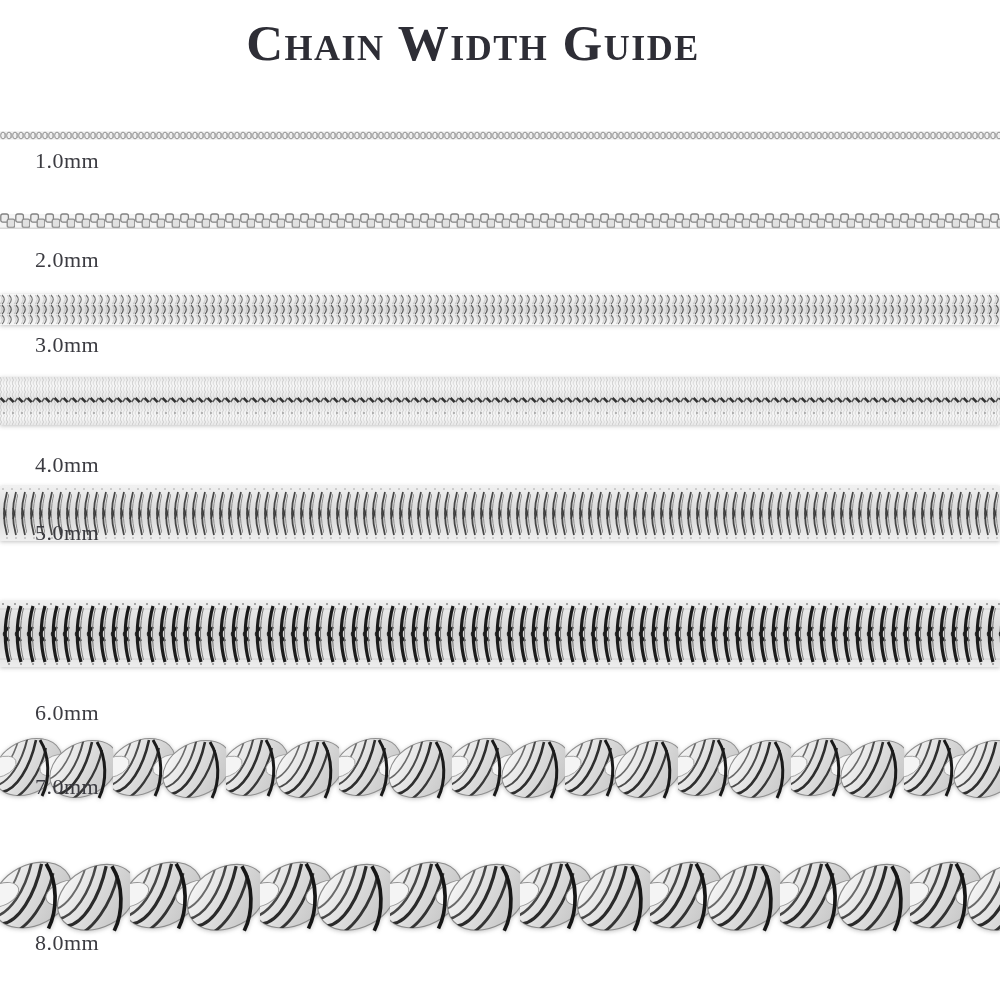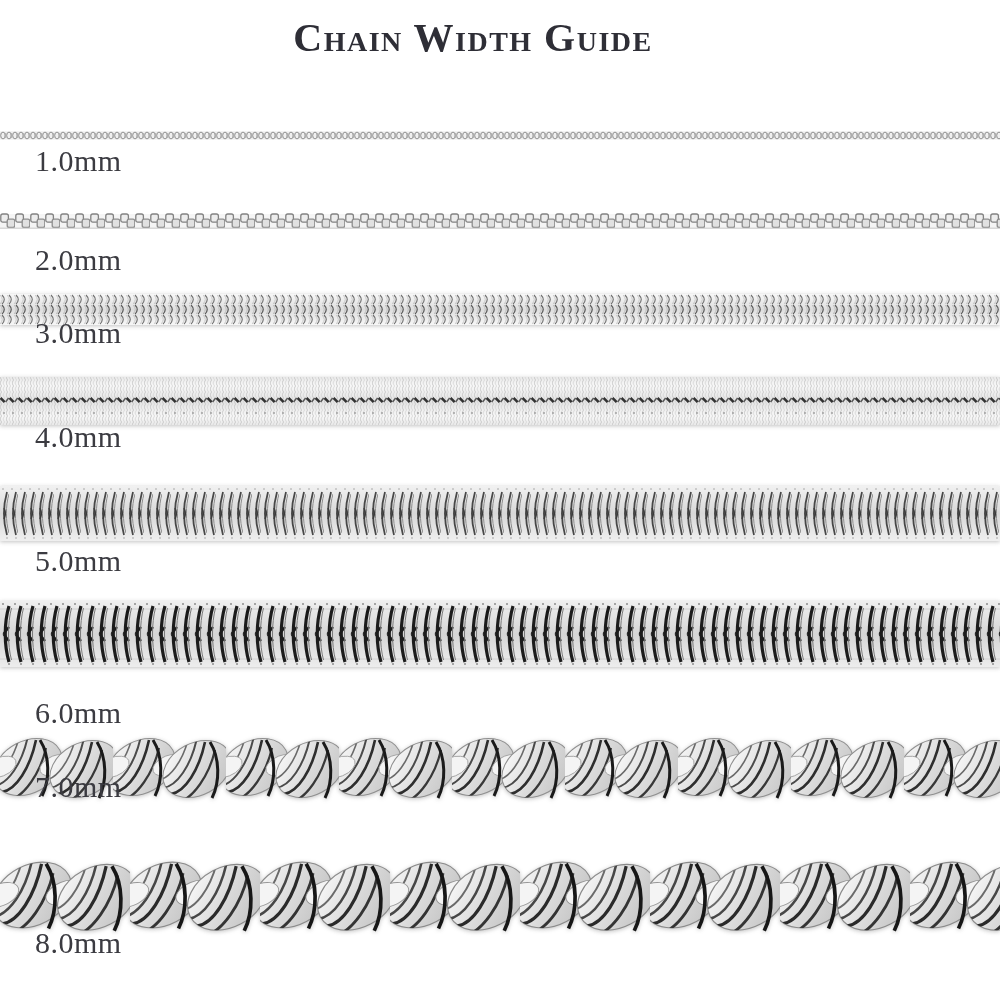--- a/index.html
+++ b/index.html
@@ -4,31 +4,31 @@
 <style>
   html,body { margin:0; padding:0; background:#ffffff; }
   .canvas {
     position:relative; width:1000px; height:1000px;
     background:#ffffff; overflow:hidden;
     font-family:"Liberation Serif", serif;
   }
   .title {
     position:absolute; top:14px; left:0; width:946px;
     text-align:center;
-    font-size:40px; font-weight:600; letter-spacing:1.5px;
+    font-size:51px; font-weight:600; letter-spacing:1.5px;
     font-variant:small-caps;
     color:#2e2e36;
   }
   .chain {
     position:absolute; left:0; width:1000px; display:block;
   }
   .chain.shadowed { filter: drop-shadow(0 1px 2px rgba(80,80,80,0.35)); }
   .width-label {
     position:absolute; left:35px;
-    font-size:30px; line-height:30px; letter-spacing:0.5px;
+    font-size:22px; line-height:30px; letter-spacing:0.5px;
     color:#3b3b41;
     text-align:center;
   }
 </style>
 </head>
 <body>
 
 <div class="canvas">
 
   <div class="title">Chain Width Guide</div>
@@ -75,21 +75,21 @@
         <path d="M2 11 Q6.5 15.5 2 20" fill="none" stroke="#5a5a5a" stroke-width="1.2"></path>
         <path d="M2 21 Q6.5 25.5 2 30" fill="none" stroke="#6e6e6e" stroke-width="1.1"></path>
         <path d="M0 1 Q4.5 5.5 0 10" fill="none" stroke="#bdbdbd" stroke-width="0.8"></path>
         <path d="M0 11 Q4.5 15.5 0 20" fill="none" stroke="#b0b0b0" stroke-width="0.8"></path>
         <path d="M0 21 Q4.5 25.5 0 30" fill="none" stroke="#bdbdbd" stroke-width="0.8"></path>
       </pattern>
     </defs>
     <rect width="1000" height="31" fill="url(#g3)"></rect>
     <rect width="1000" height="31" fill="url(#p3)"></rect>
   </svg>
-  <div class="width-label" style="top:318px">3.0mm</div>
+  <div class="width-label" style="top:330px">3.0mm</div>
 
   <svg class="chain shadowed" style="top:377px" width="1000" height="48">
     <defs>
       <linearGradient id="g4" x1="0" y1="0" x2="0" y2="1">
         <stop offset="0" stop-color="#e9e9e9"></stop>
           <stop offset="0.18" stop-color="#f8f8f8"></stop>
         <stop offset="0.5" stop-color="#e3e3e3"></stop>
           <stop offset="0.82" stop-color="#f8f8f8"></stop>
         <stop offset="1" stop-color="#e9e9e9"></stop>
       </linearGradient>
@@ -100,41 +100,41 @@
       <pattern id="p4c" width="9" height="48" patternUnits="userSpaceOnUse">
         <path d="M0.5 21 l4.2 4.2" stroke="#323232" stroke-width="2.6"></path>
         <path d="M5.6 25 l3 -4" stroke="#565656" stroke-width="1.4"></path>
         <circle cx="4" cy="36" r="0.9" fill="#9a9a9a"></circle>
       </pattern>
     </defs>
     <rect width="1000" height="48" fill="url(#g4)"></rect>
     <rect width="1000" height="48" fill="url(#p4m)"></rect>
     <rect width="1000" height="48" fill="url(#p4c)"></rect>
   </svg>
-  <div class="width-label" style="top:422px">4.0mm</div>
+  <div class="width-label" style="top:450px">4.0mm</div>
 
   <svg class="chain shadowed" style="top:486px" width="1000" height="55">
     <defs>
       <linearGradient id="g5" x1="0" y1="0" x2="0" y2="1">
         <stop offset="0" stop-color="#f1f1f1"></stop>
           <stop offset="0.5" stop-color="#d8d8d8"></stop>
           <stop offset="1" stop-color="#efefef"></stop>
       </linearGradient>
       <pattern id="p5" width="9" height="55" patternUnits="userSpaceOnUse">
         <path d="M7 6 C 3 20 3 35 7 49" fill="none" stroke="#474747" stroke-width="1.8"></path>
         <path d="M9 8 C 5.5 20 5.5 35 9 47" fill="none" stroke="#8c8c8c" stroke-width="1"></path>
         <path d="M4 22 q2.5 5.5 0 11" fill="none" stroke="#3a3a3a" stroke-width="1.6"></path>
         <circle cx="3" cy="3" r="0.8" fill="#9f9f9f"></circle>
         <circle cx="7" cy="52" r="0.8" fill="#9f9f9f"></circle>
       </pattern>
     </defs>
     <rect width="1000" height="55" fill="url(#g5)"></rect>
     <rect width="1000" height="55" fill="url(#p5)"></rect>
   </svg>
-  <div class="width-label" style="top:546px">5.0mm</div>
+  <div class="width-label" style="top:518px">5.0mm</div>
 
   <svg class="chain shadowed" style="top:601px" width="1000" height="66">
     <defs>
       <linearGradient id="g6" x1="0" y1="0" x2="0" y2="1">
         <stop offset="0" stop-color="#efefef"></stop>
           <stop offset="0.5" stop-color="#d6d6d6"></stop>
           <stop offset="1" stop-color="#ededed"></stop>
       </linearGradient>
       <pattern id="p6" width="12" height="66" patternUnits="userSpaceOnUse">
         <path d="M0 8 h12" stroke="#c9c9c9" stroke-width="0.8"></path>

